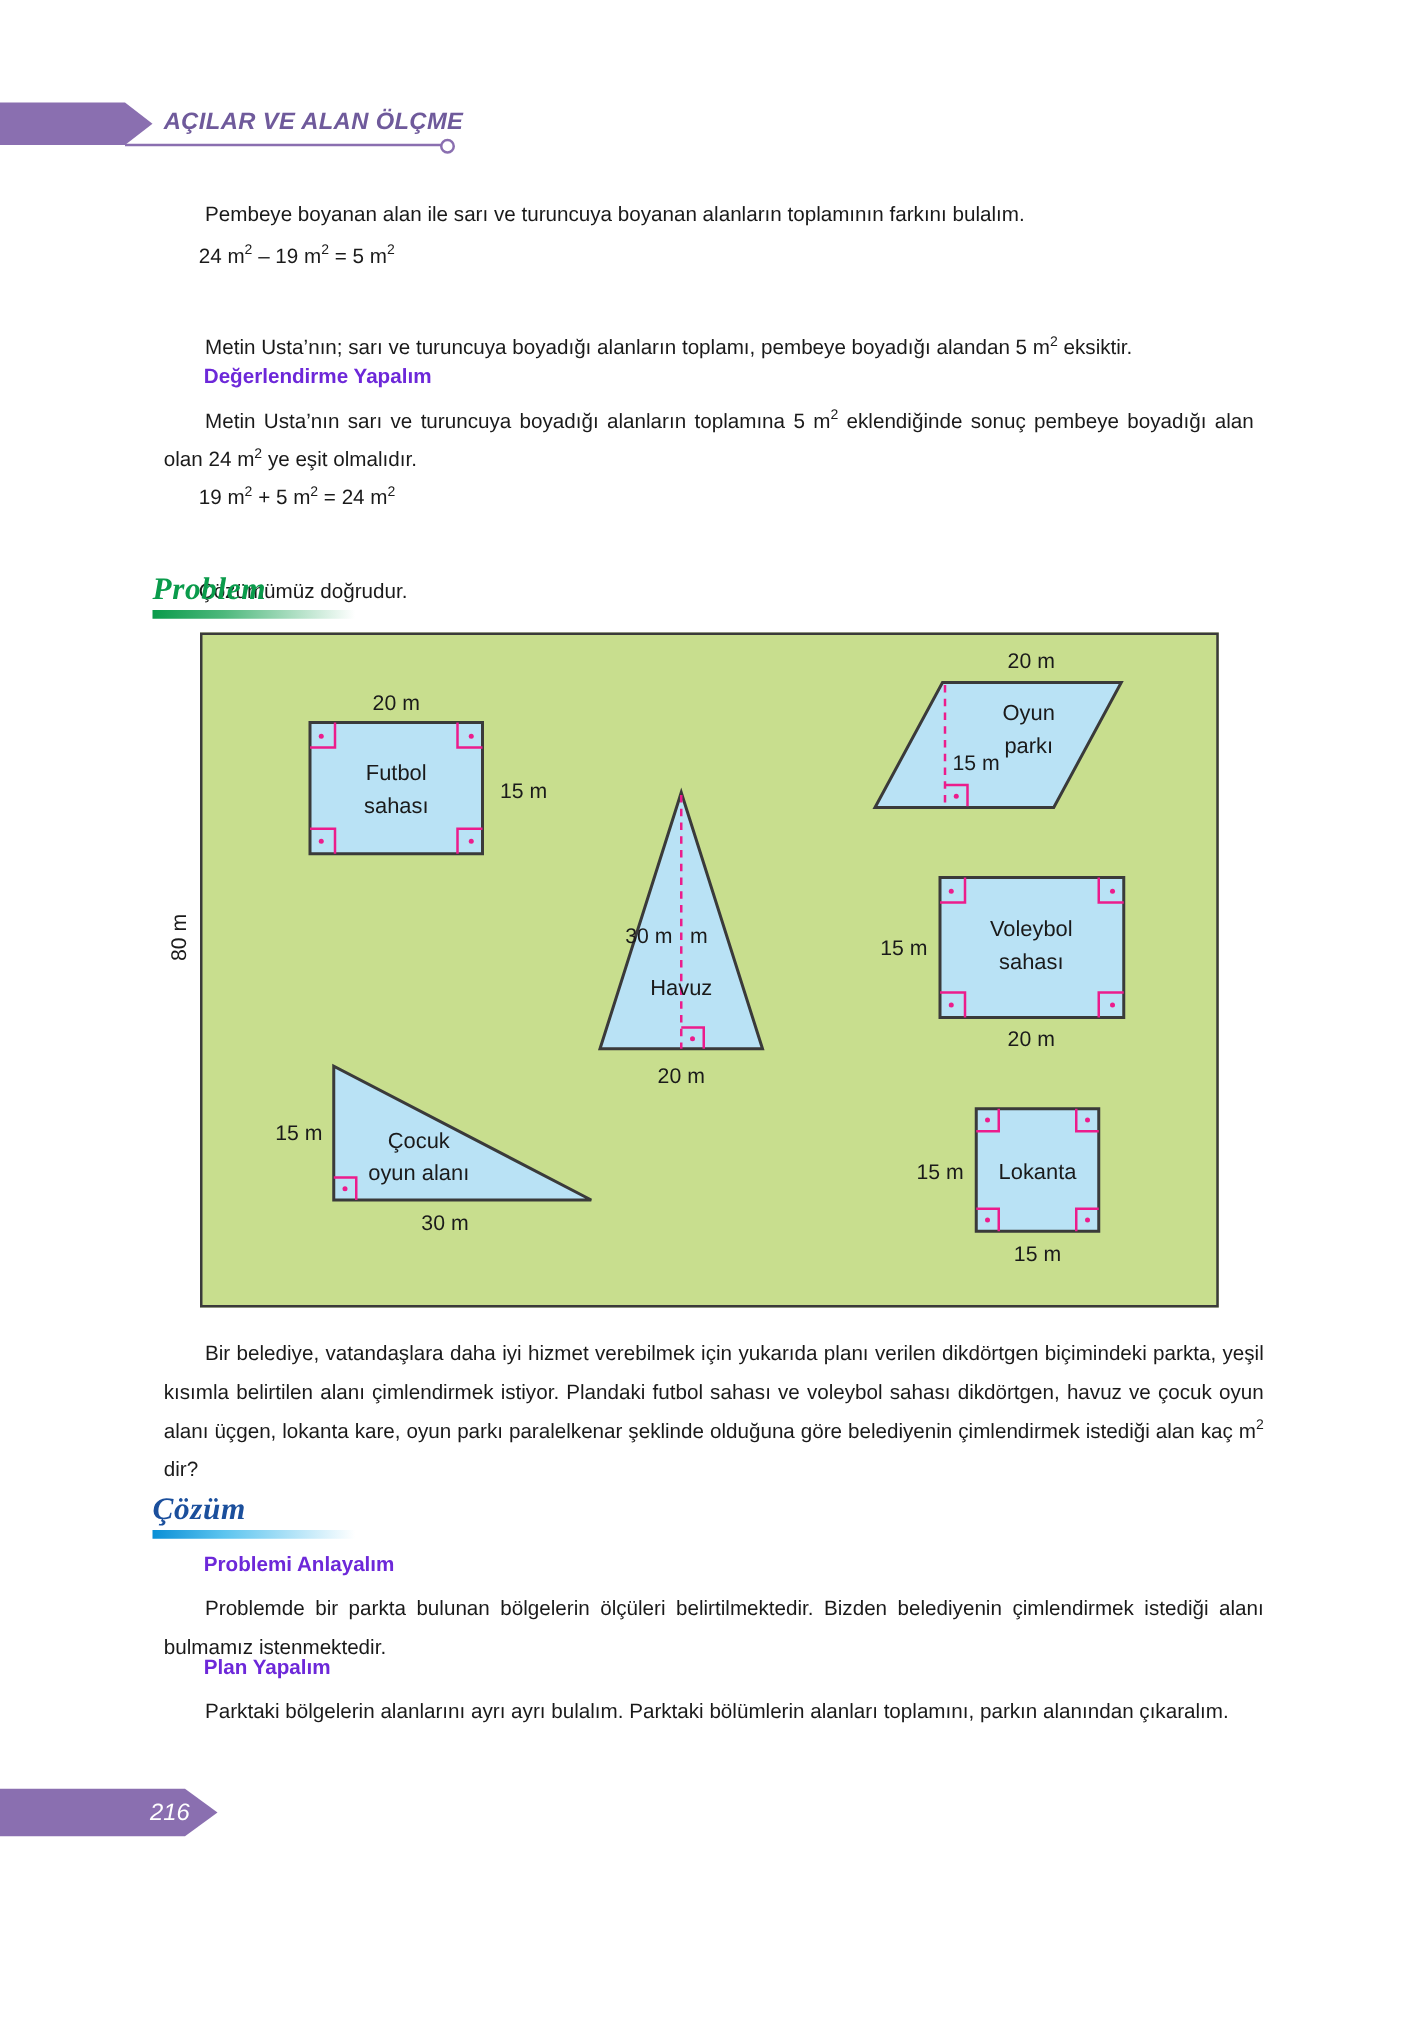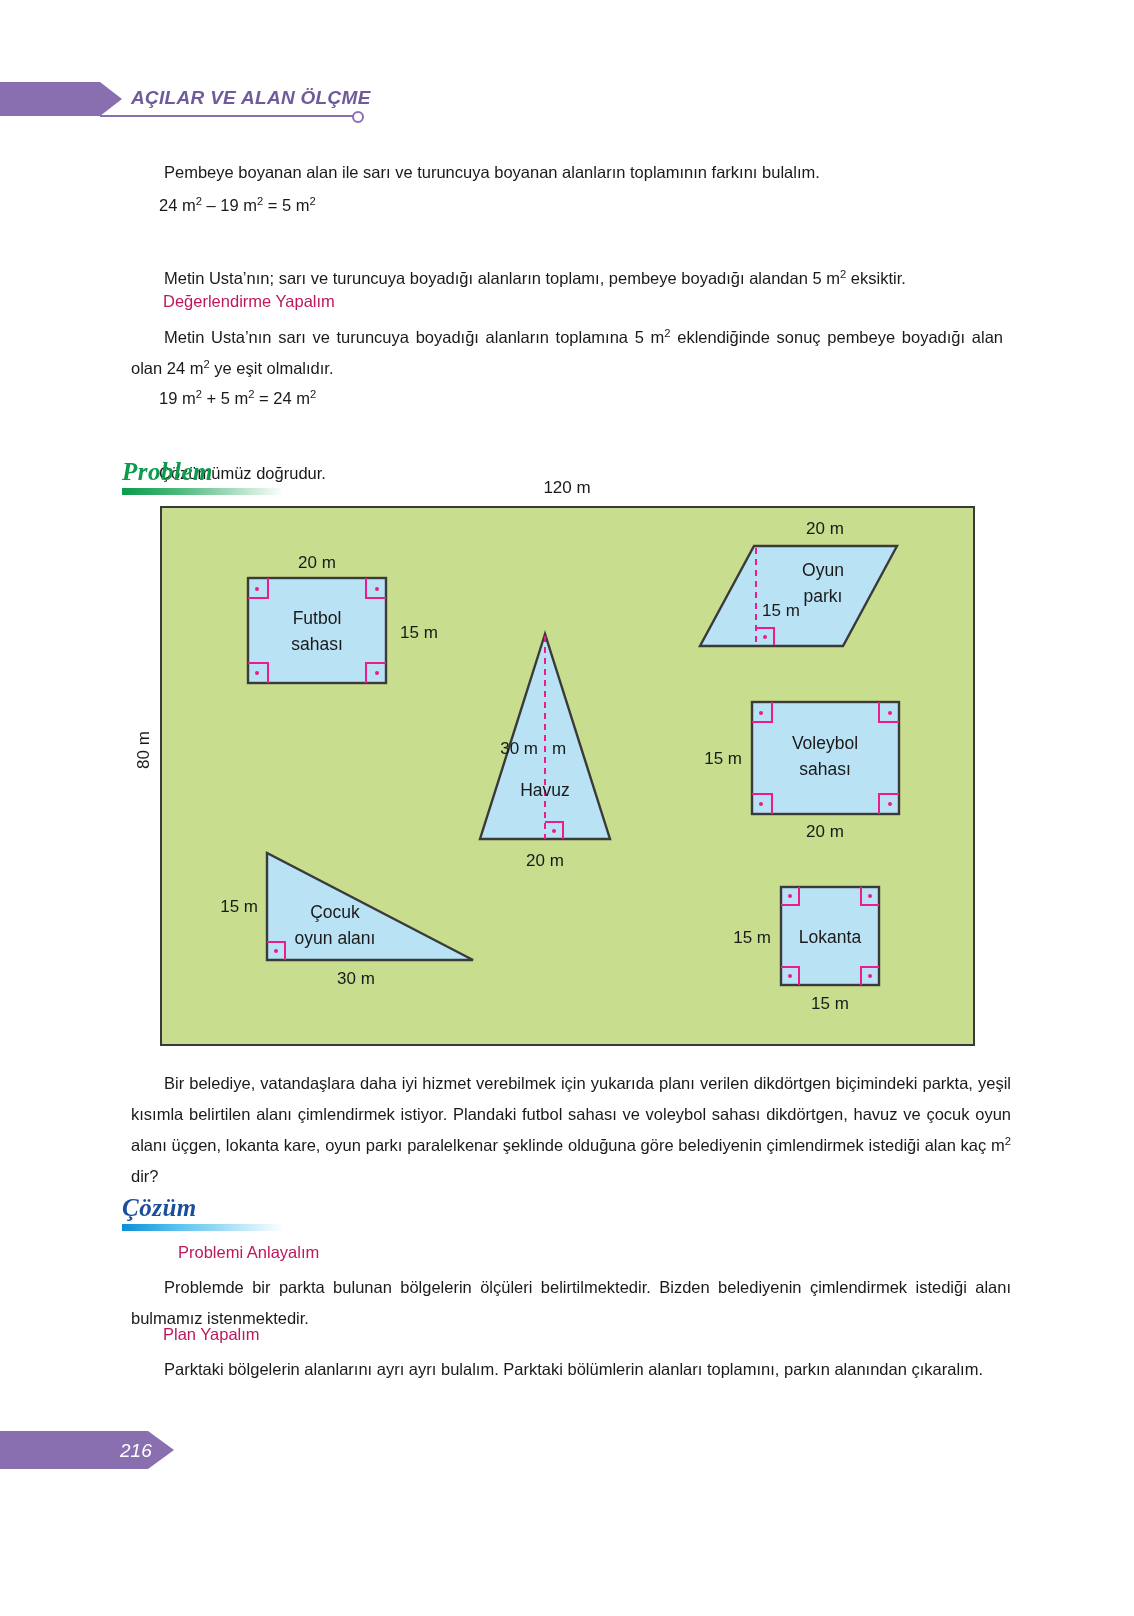--- a/index.html
+++ b/index.html
@@ -80,22 +80,22 @@
     color: #1a1a1a;
     text-align: justify;
   }
   .para.indent { text-indent: 33px; }
   .para.noindent { text-indent: 0; }
   sup { font-size: 0.68em; vertical-align: super; line-height: 0; }
 
   .pinkhead {
     position: absolute;
     font-size: 16.5px;
-    font-weight: normal;
-    color: #be185d;
+    font-weight: bold;
+    color: #6d28d9;
     white-space: nowrap;
   }
 
   
   .sectiontitle {
     position: absolute;
   }
   .sectiontitle .st-text {
     font-size: 25px;
     font-style: italic;
@@ -230,21 +230,20 @@
 
 <div class="para noindent" style="left:159px; top:418px; width:500px;margin-top:40px;">Çözümümüz doğrudur.</div>
 
 <div class="sectiontitle st-green" style="left:122px; top:458px;">
   <span class="st-text">Problem</span>
   <span class="st-rule"></span>
 </div>
 
 <div id="diagram-wrap">
 
-  <div class="dim-top">120 m</div>
   <div class="dim-left">80 m</div>
 
   <div id="park-box"></div>
 
   <svg id="shapes-svg" width="815" height="540" viewBox="0 0 815 540">
 
     <g>
       <rect class="shape-fill" x="88" y="72" width="138" height="105"></rect>
 
       <path class="ra" d="M 88 92 L 108 92 L 108 72"></path>
@@ -328,21 +327,21 @@
 
 <div class="para indent" style="left:131px; top:1068px; width:880px;">
   <span>Bir belediye, vatandaşlara daha iyi hizmet verebilmek için yukarıda planı verilen dikdörtgen biçimindeki parkta, yeşil kısımla belirtilen alanı çimlendirmek istiyor. Plandaki futbol sahası ve voleybol sahası dikdörtgen, havuz ve çocuk oyun alanı üçgen, lokanta kare, oyun parkı paralelkenar şeklinde olduğuna göre belediyenin çimlendirmek istediği alan kaç m</span><sup>2</sup><span> dir?</span>
 </div>
 
 <div class="sectiontitle st-blue" style="left:122px; top:1194px;">
   <span class="st-text">Çözüm</span>
   <span class="st-rule"></span>
 </div>
 
-<div class="pinkhead" style="left:178px; top:1243px;">Problemi Anlayalım</div>
+<div class="pinkhead" style="left:163px; top:1243px;">Problemi Anlayalım</div>
 
 <div class="para indent" style="left:131px; top:1272px; width:880px;">Problemde bir parkta bulunan bölgelerin ölçüleri belirtilmektedir. Bizden belediyenin çimlendirmek istediği alanı bulmamız istenmektedir.</div>
 
 <div class="pinkhead" style="left:163px; top:1325px;">Plan Yapalım</div>
 
 <div class="para indent" style="left:131px; top:1354px; width:880px;">Parktaki bölgelerin alanlarını ayrı ayrı bulalım. Parktaki bölümlerin alanları toplamını, parkın alanından çıkaralım.</div>
 
 <div class="footer-bar"></div>
 <div class="footer-arrow"></div>
 <div class="footer-page">216</div>

